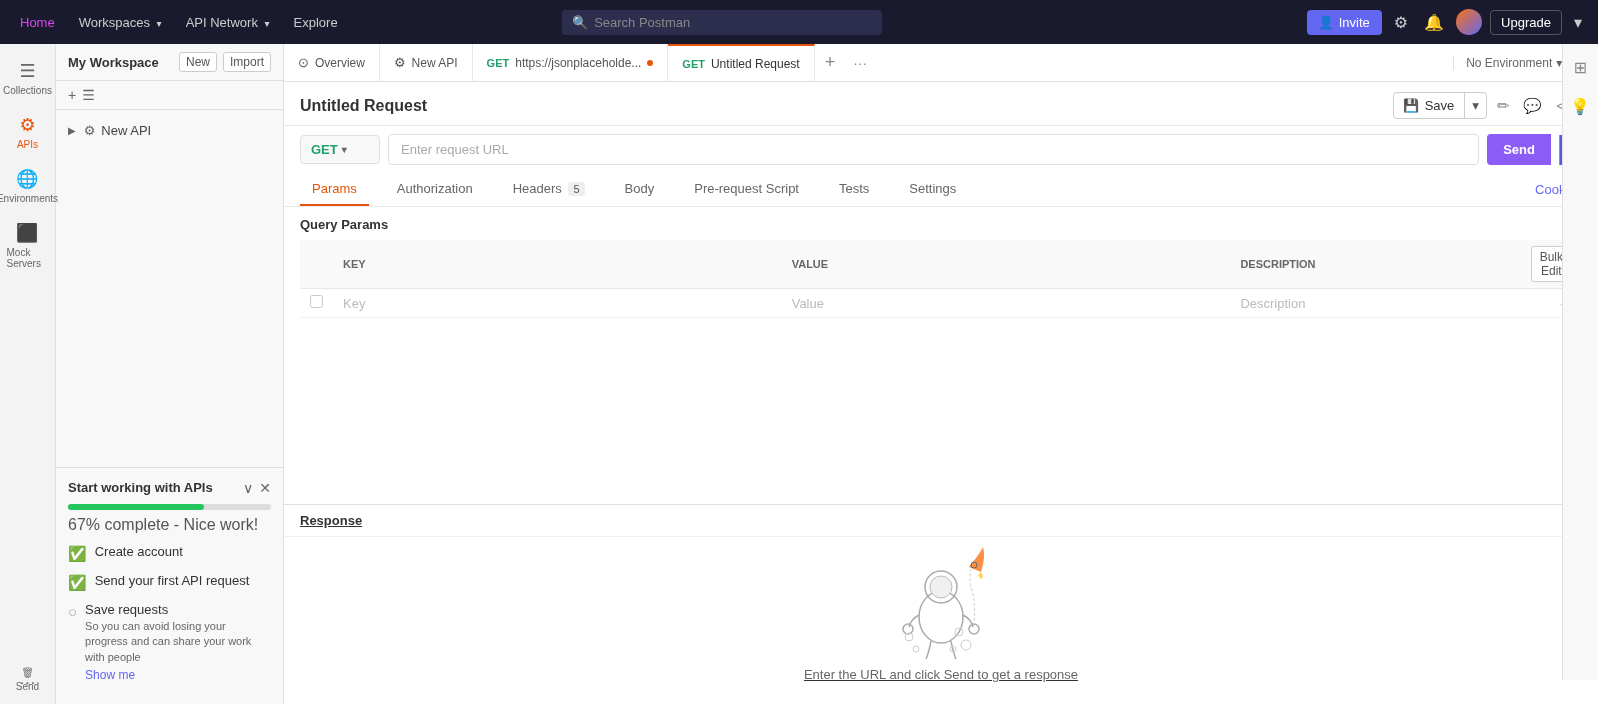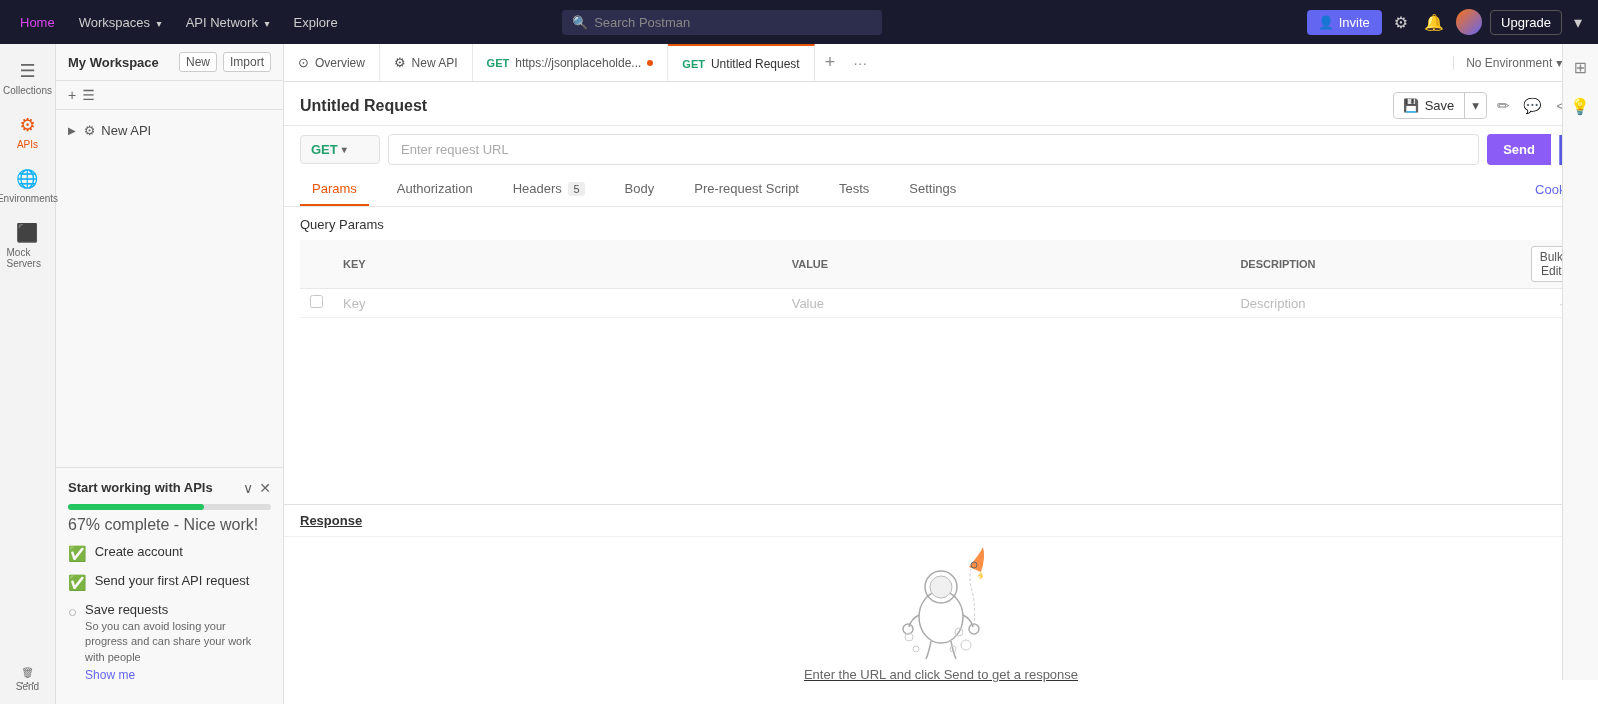--- a/index.html
+++ b/index.html
@@ -139,21 +139,21 @@
 
     
     .req-tabs { display: flex; align-items: center; padding: 0 16px; border-bottom: 1px solid #e8e8e8; gap: 16px; }
     .req-tab { padding: 8px 12px; cursor: pointer; font-size: 13px; color: #666; border-bottom: 2px solid transparent; }
     .req-tab.active { color: #e8550a; border-bottom-color: #e8550a; font-weight: 500; }
     .req-tab .badge { background: #eee; color: #555; font-size: 11px; padding: 1px 5px; border-radius: 3px; margin-left: 3px; }
     .cookies-link { margin-left: auto; color: #6366f1; font-size: 13px; cursor: pointer; }
 
     
     .params-area { padding: 10px 16px; flex: 1; }
-    .params-section-title { font-size: 13px; font-weight: 400; color: #333; margin-bottom: 8px; }
+    .params-section-title { font-size: 13px; font-weight: 700; color: #333; margin-bottom: 8px; }
     .params-table { width: 100%; border-collapse: collapse; }
     .params-table th {
       text-align: left; font-size: 11px; font-weight: 600; color: #666; text-transform: uppercase;
       padding: 6px 10px; border-bottom: 1px solid #e8e8e8; background: #f9f9f9;
     }
     .params-table td { padding: 6px 10px; border-bottom: 1px solid #f0f0f0; }
     .params-table .checkbox-col { width: 30px; }
     .params-table .key-col { width: 35%; }
     .params-table .value-col { width: 35%; }
     .params-table .desc-col { }

